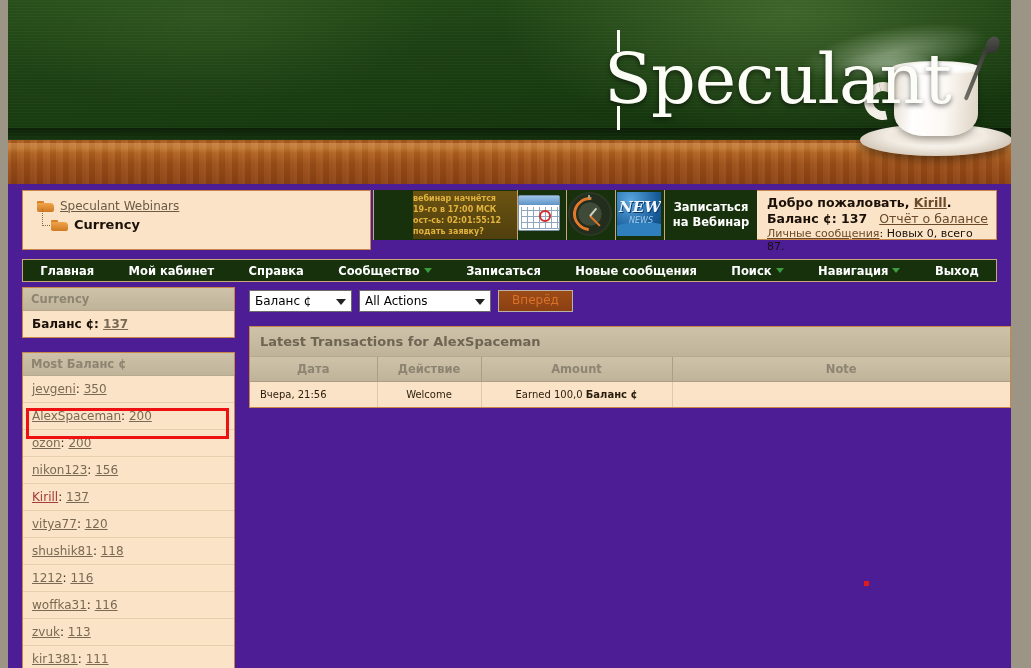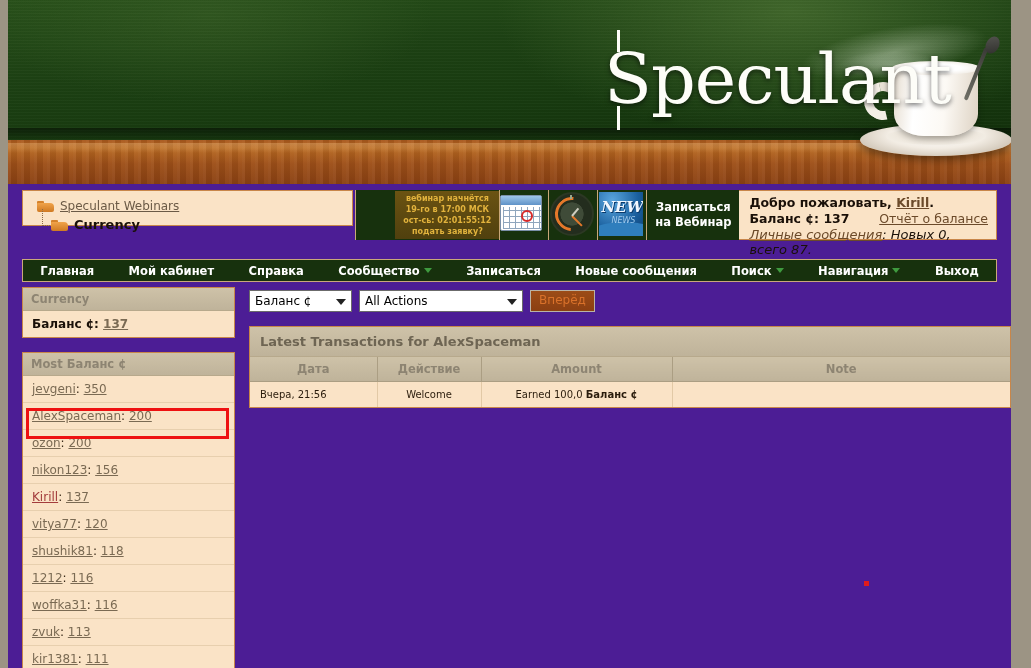--- a/index.html
+++ b/index.html
@@ -136,21 +136,21 @@
     background: radial-gradient(ellipse 75px 20px at 50% 50%, rgba(240,250,235,.32), rgba(240,250,235,0) 70%);
     border-radius: 50%;
   }
   
   #crumb-row {
     position: absolute; left: 14px; top: 190px;
     width: 975px; height: 50px;
     display: flex;
   }
   #crumb-box {
-    width: 370px; height: 36px;
+    width: 370px; height: 60px;
     background: #fae3c6;
     border: 1px solid #c8864a;
     padding: 5px 0 0 14px;
   }
   .crumb-line { display: flex; align-items: center; height: 19px; }
   .crumb-line.sub { padding-left: 14px; position: relative; }
   .crumb-line.sub::before {
     content: "";
     position: absolute; left: 5px; top: -6px;
     width: 1px; height: 16px;
@@ -184,21 +184,20 @@
     background: #17310d;
     border-left: 1px solid #caa87a;
     display: flex; align-items: center; justify-content: center;
   }
   .ad-text-banner {
     width: 104px;
     background: linear-gradient(180deg, #6b5312, #50400e);
     color: #e2b33d;
     font-size: 8px;
     line-height: 11px;
-    text-align: center;
     font-weight: bold;
     padding-top: 2px;
     height: 48px;
     margin-left: 39px;
   }
   .ad-icon { width: 48px; height: 48px; position: relative; overflow: hidden; }
   
   .cal-ic { width: 42px; height: 36px; background: #fff; border: 1px solid #7a8fa8; position: relative; border-radius: 2px; margin-top:4px;}
   .cal-ic .top { position:absolute; left:0; top:0; width:100%; height:9px; background: linear-gradient(180deg,#9dc4e8,#5f93c8); }
   .cal-ic .grid { position:absolute; left:2px; top:11px; width:38px; height:22px;
@@ -235,21 +234,21 @@
     flex: 1 1 auto; height: 50px;
     background: #fae3c6;
     border: 1px solid #c8864a;
     border-left: none;
     padding: 4px 8px 0 10px;
     font-size: 12px; color: #1a1008;
     min-width: 240px;
   }
   #welcome .l1 { font-weight: bold; font-size: 12.5px; margin-bottom: 1px; }
   #welcome .l2 { font-weight: bold; font-size: 12.5px; display:flex; justify-content: space-between; margin-bottom: 1px;}
-  #welcome .l3 { font-size: 13px; font-style: italic; }
+  #welcome .l3 { font-size: 11px; }
   .wlink { color: #6b4a2a; text-decoration: underline; cursor: pointer; font-weight: normal; }
   .wlink.b { font-weight: bold; }
   
   #nav {
     position: absolute; left: 14px; top: 259px;
     width: 975px; height: 23px;
     background: #17310d;
     border: 1px solid #caa87a;
     display: flex; align-items: center;
   }
@@ -313,30 +312,30 @@
     height: 22px;
     background: #ffffff;
     border: 1px solid #6b6b6b;
     font-size: 12px;
     color: #000;
     padding: 3px 22px 0 5px;
     cursor: pointer;
     white-space: nowrap;
   }
   .sel.s1 { width: 103px; }
-  .sel.s2 { width: 164px; }
+  .sel.s2 { width: 132px; }
   .sel .arr {
     position: absolute; right: 5px; top: 8px;
     width: 0; height: 0;
     border-left: 5px solid transparent;
     border-right: 5px solid transparent;
     border-top: 6px solid #222;
   }
   #go-btn {
-    width: 65px; height: 22px;
+    width: 75px; height: 22px;
     background: linear-gradient(180deg, #9c4c17, #8b3f12);
     border: 1px solid #b9b3a6;
     color: #d9712a;
     font-size: 12px;
     text-align: center;
     line-height: 19px;
     cursor: pointer;
     font-weight: normal;
   }
   #table-box {

